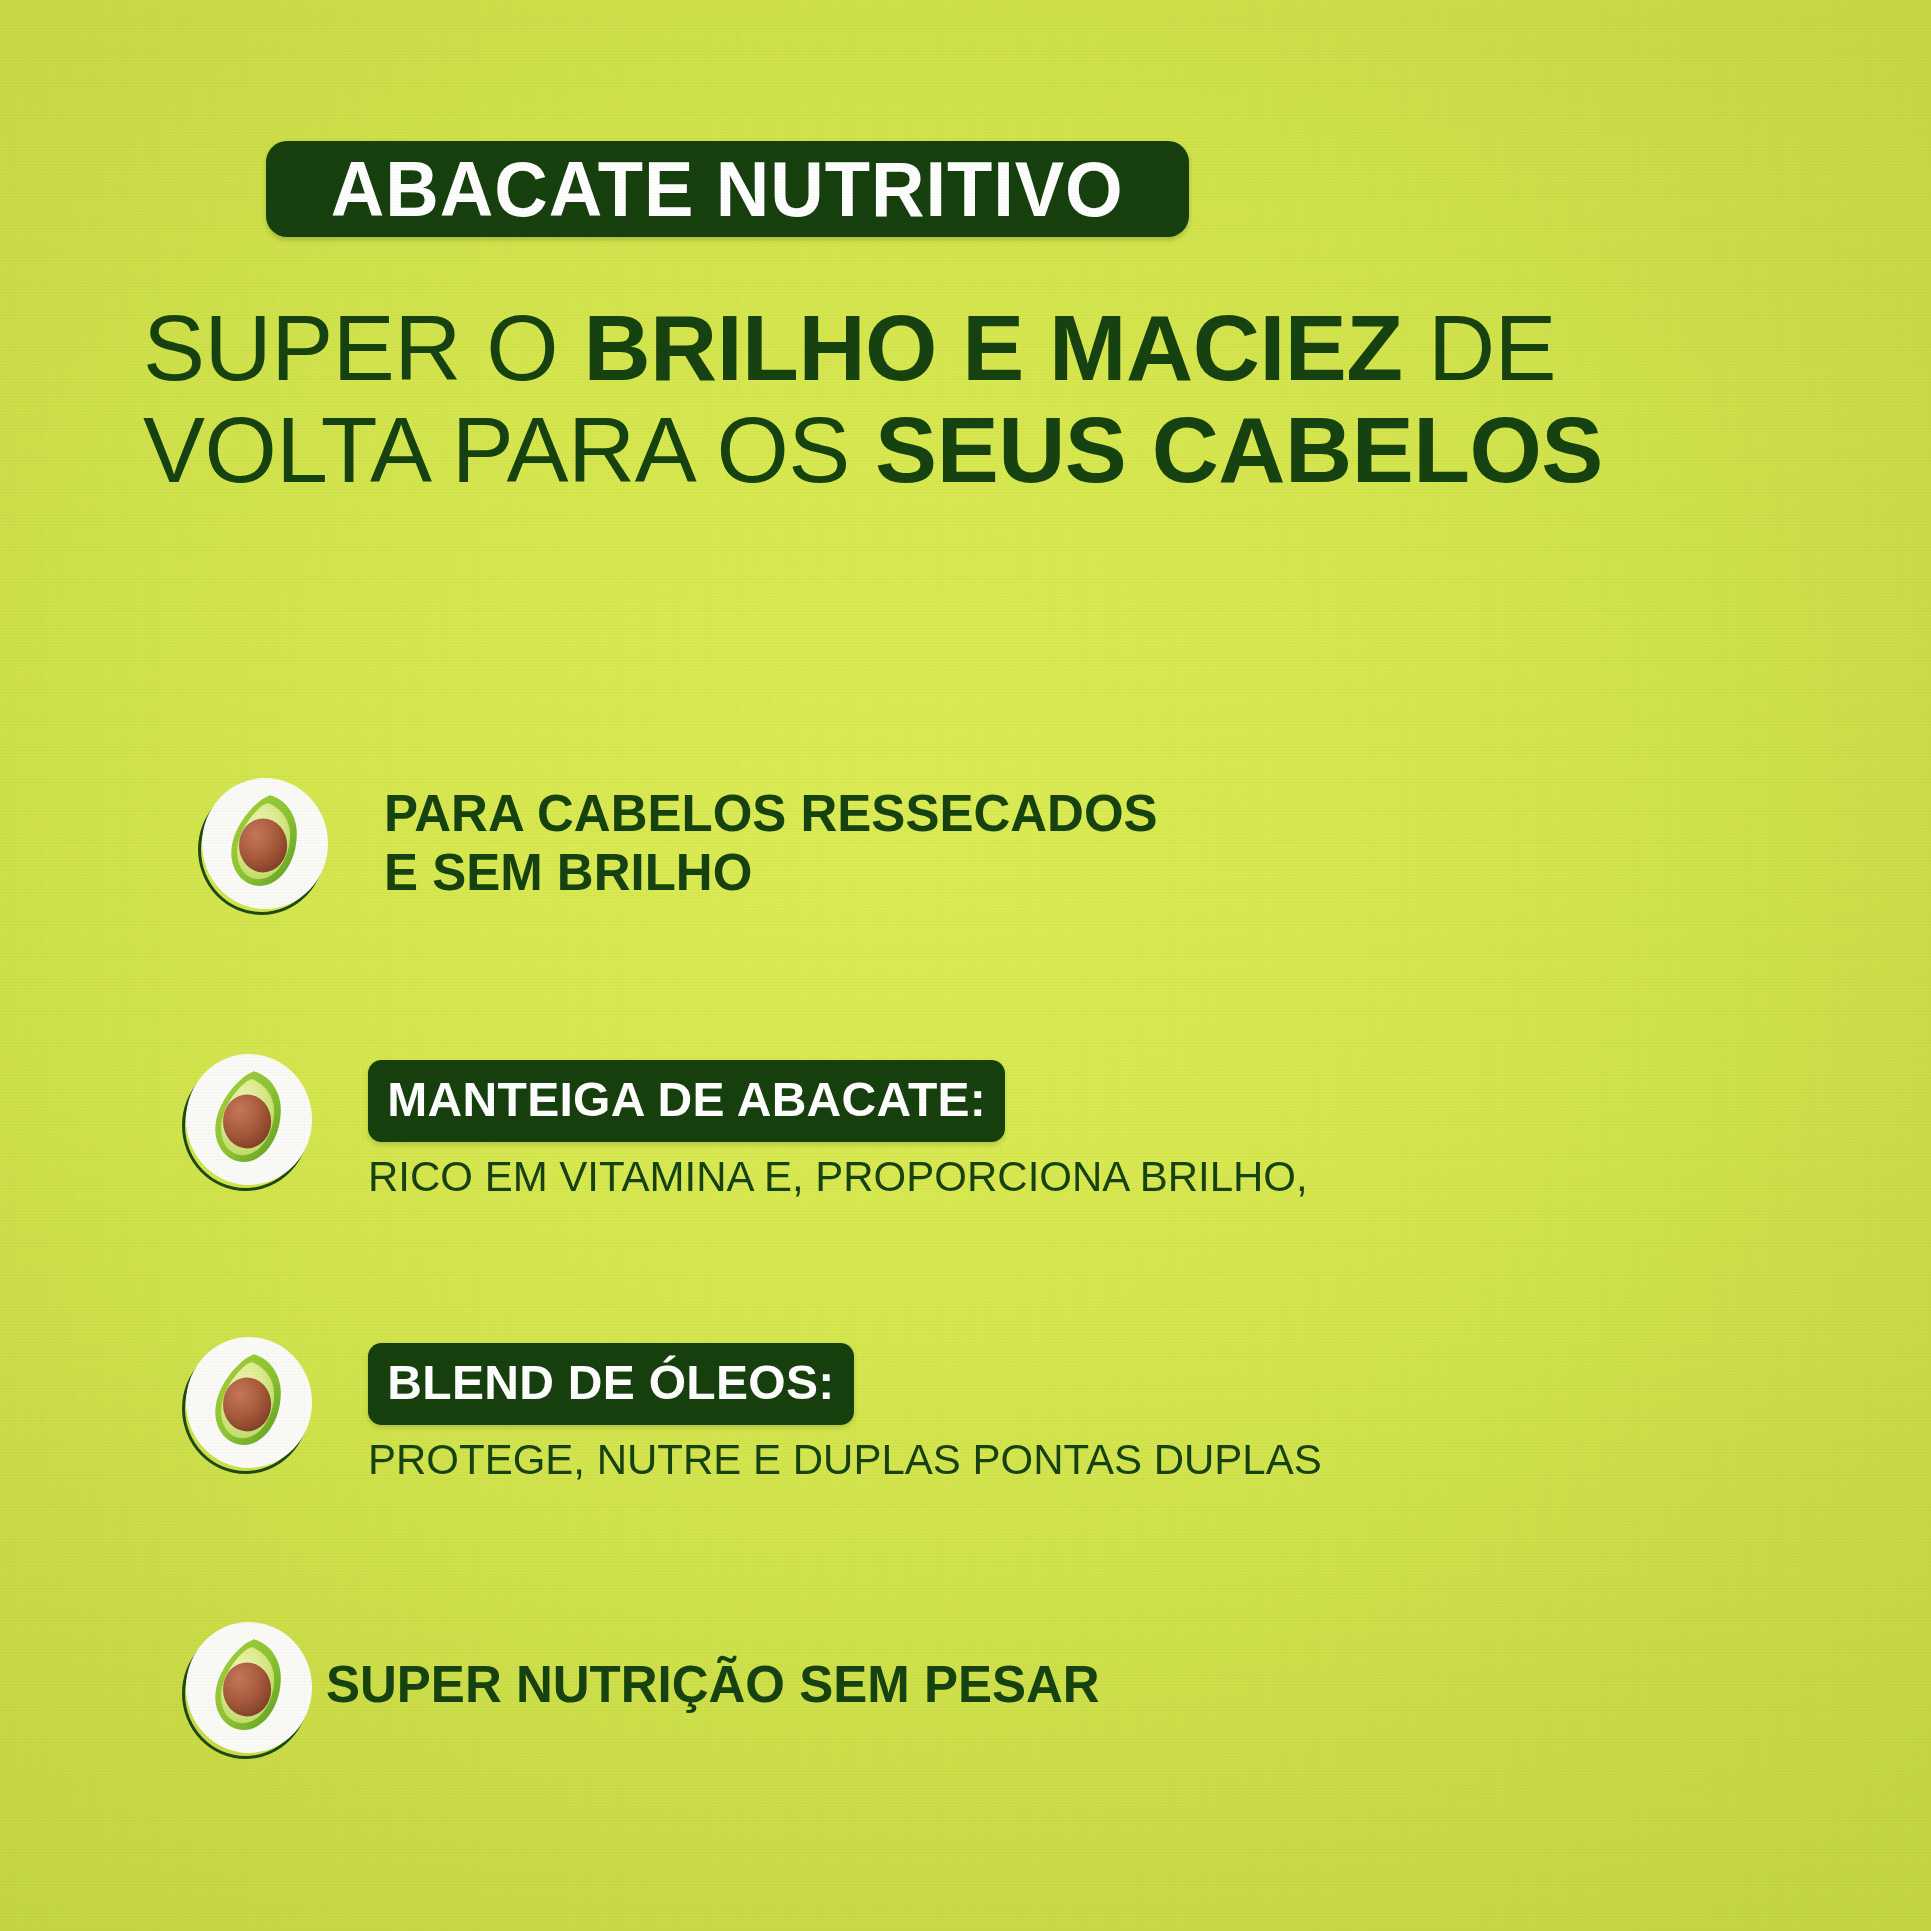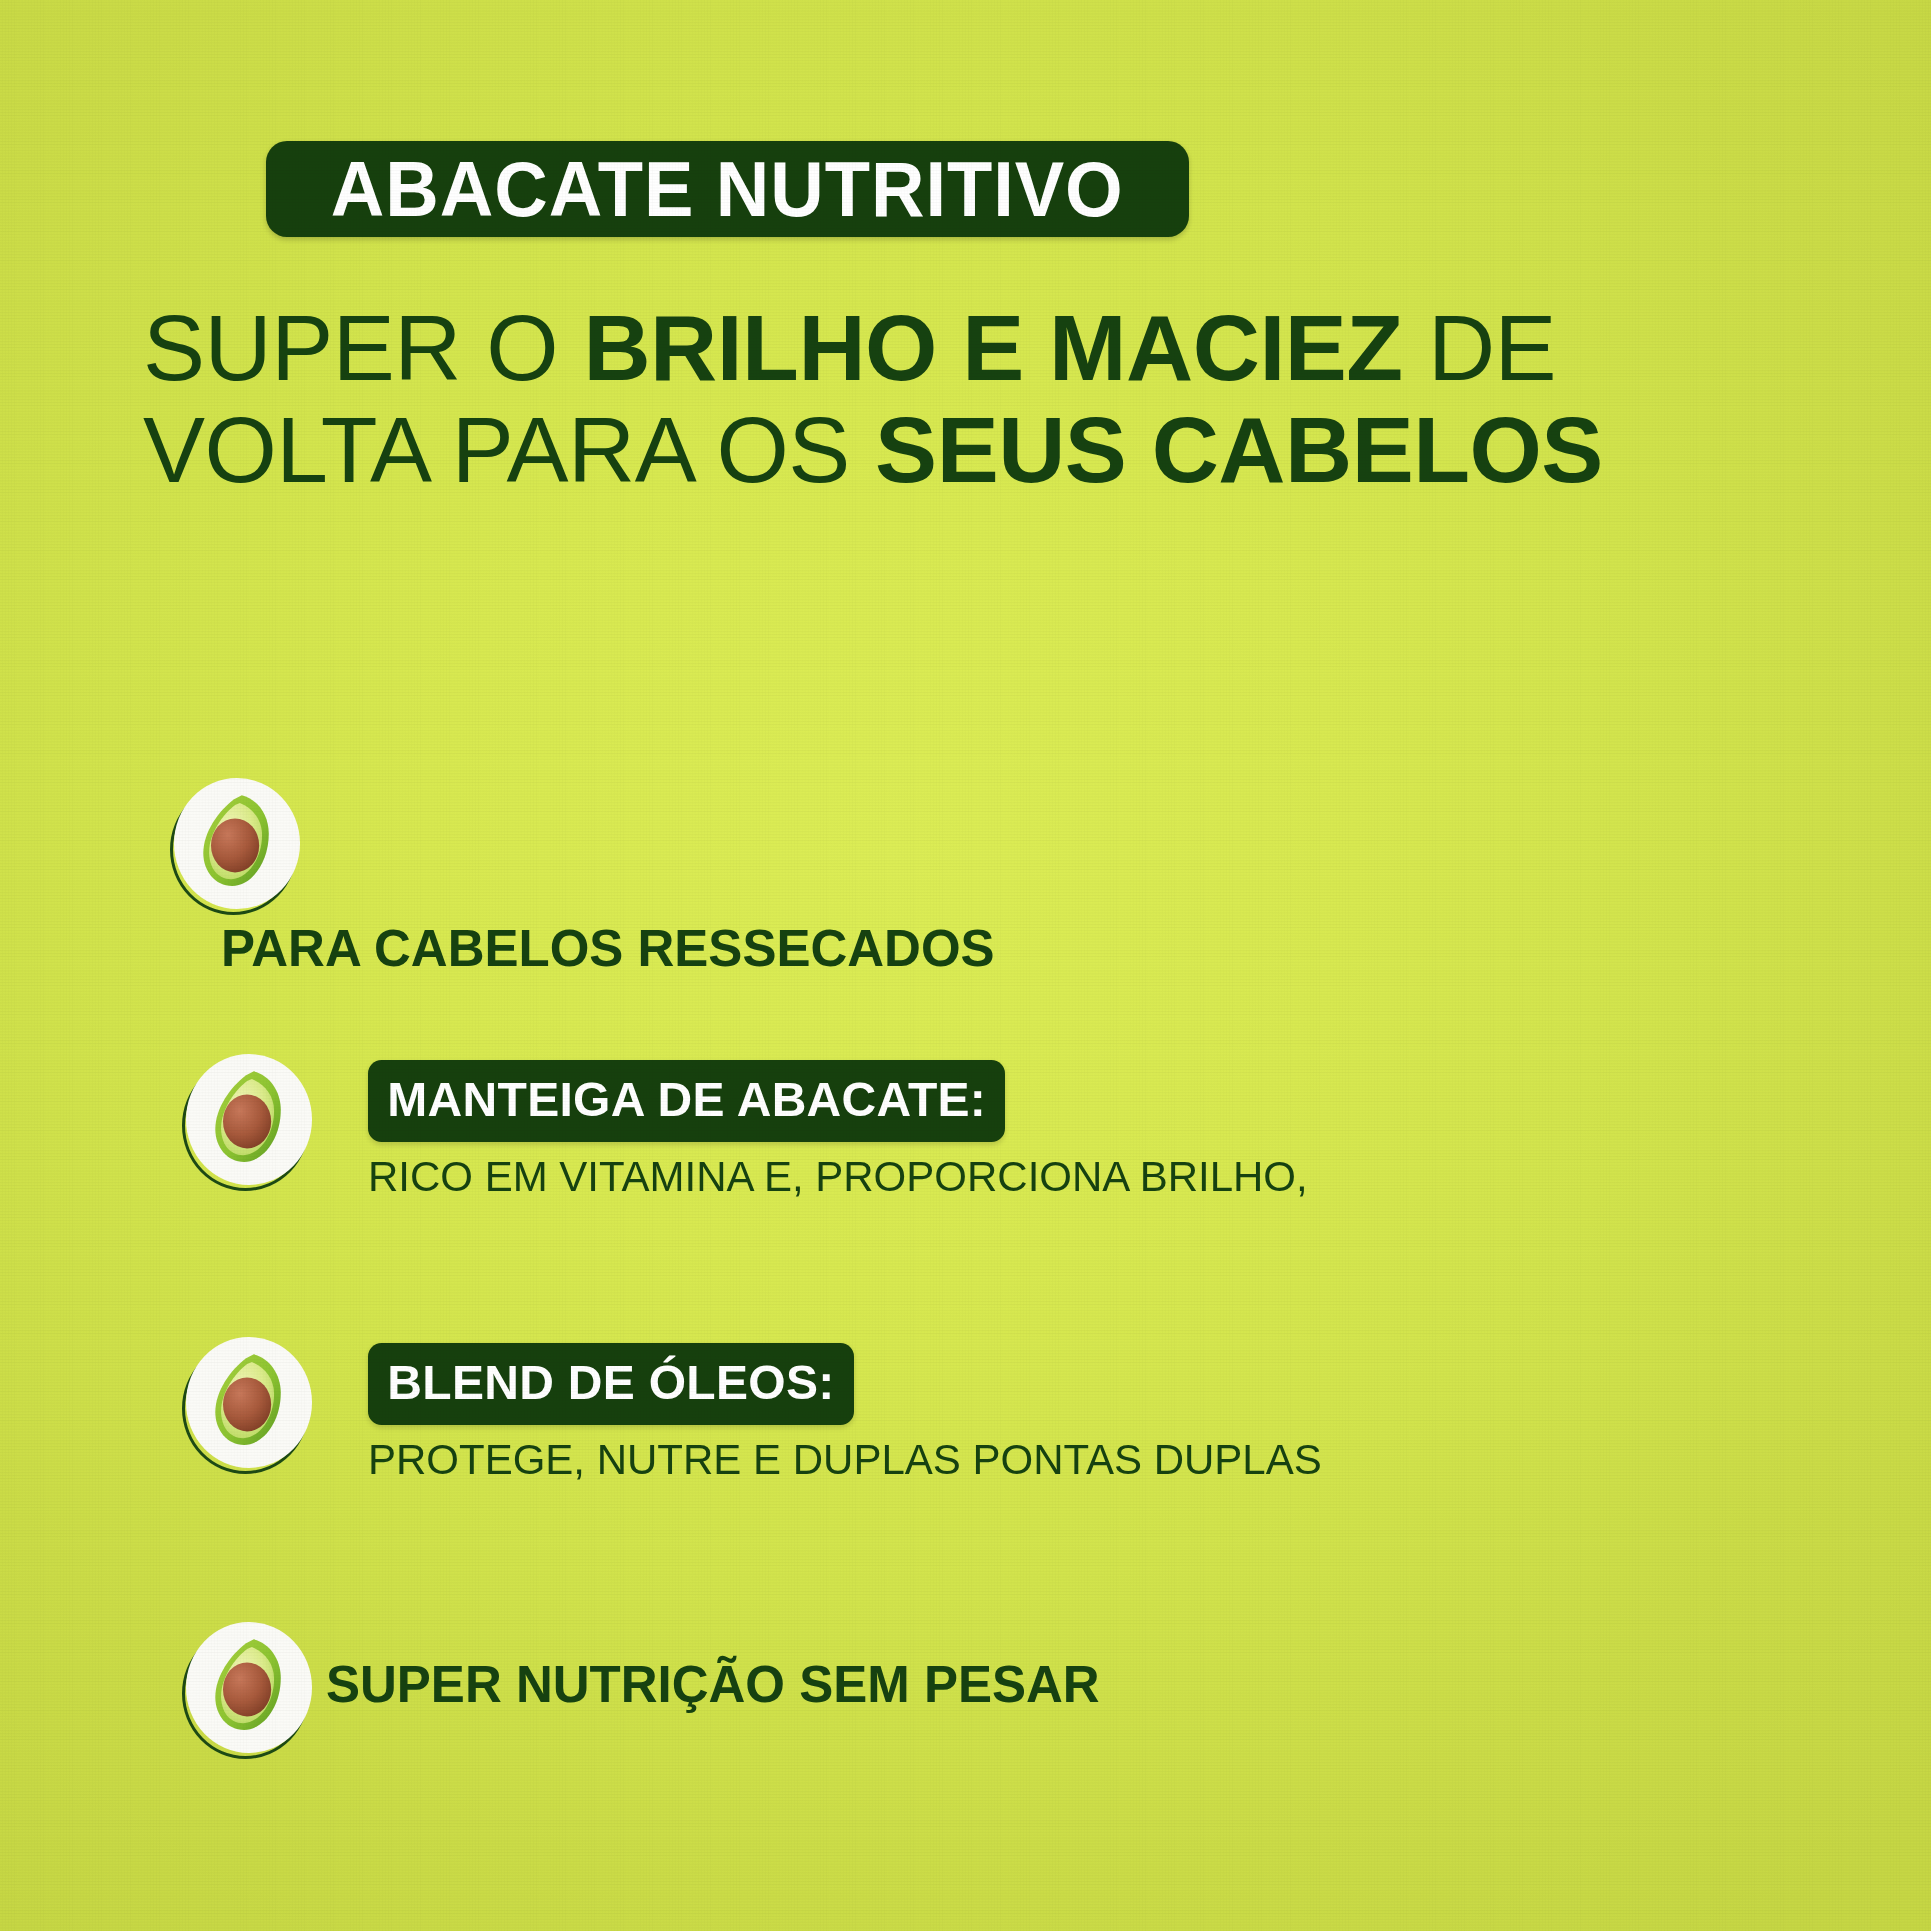--- a/index.html
+++ b/index.html
@@ -78,21 +78,21 @@
   }
   #headline .hl-line { white-space: nowrap; }
   #headline b { font-weight: 700; }
 
   
   .bullet {
     position: absolute;
     display: flex;
     align-items: flex-start;
   }
-  #bullet-0 { left: 168px; top: 778px; flex-direction: column; }
+  #bullet-0 { left: 196px; top: 778px; }
   #bullet-1 { left: 180px; top: 1054px; }
   #bullet-2 { left: 180px; top: 1337px; }
   #bullet-3 { left: 180px; top: 1622px; }
 
   .bullet-icon {
     position: relative;
     width: 135px;
     height: 135px;
     flex: 0 0 135px;
   }
@@ -192,20 +192,21 @@
               <stop offset="100%" stop-color="#7d3c24"></stop>
           </radialGradient>
         </defs>
         <path d="M70 18 C86 22 98 38 98 58 C98 88 80 112 60 112 C42 112 30 96 30 78 C30 56 46 34 62 22 Z" fill="url(#skinG1)"></path>
         <path d="M68 26 C81 31 91 43 91 59 C91 85 75 105 59 105 C44 105 36 92 36 77 C36 58 50 38 63 28 Z" fill="url(#fleshG1)"></path>
         <ellipse cx="63" cy="70" rx="25" ry="28" fill="url(#pitG1)"></ellipse>
       </svg>
     </div>
     <div class="bullet-body">
       <div class="b-title">PARA CABELOS RESSECADOS</div>
+      <div class="b-title">E SEM BRILHO</div>
     </div>
   </div>
 
   <div class="bullet" id="bullet-1">
     <div class="bullet-icon">
       <span class="disc-shadow"></span>
       <span class="disc"></span>
       <svg class="avo-svg" viewBox="0 0 130 136">
         <path d="M70 18 C86 22 98 38 98 58 C98 88 80 112 60 112 C42 112 30 96 30 78 C30 56 46 34 62 22 Z" fill="url(#skinG1)"></path>
         <path d="M68 26 C81 31 91 43 91 59 C91 85 75 105 59 105 C44 105 36 92 36 77 C36 58 50 38 63 28 Z" fill="url(#fleshG1)"></path>

